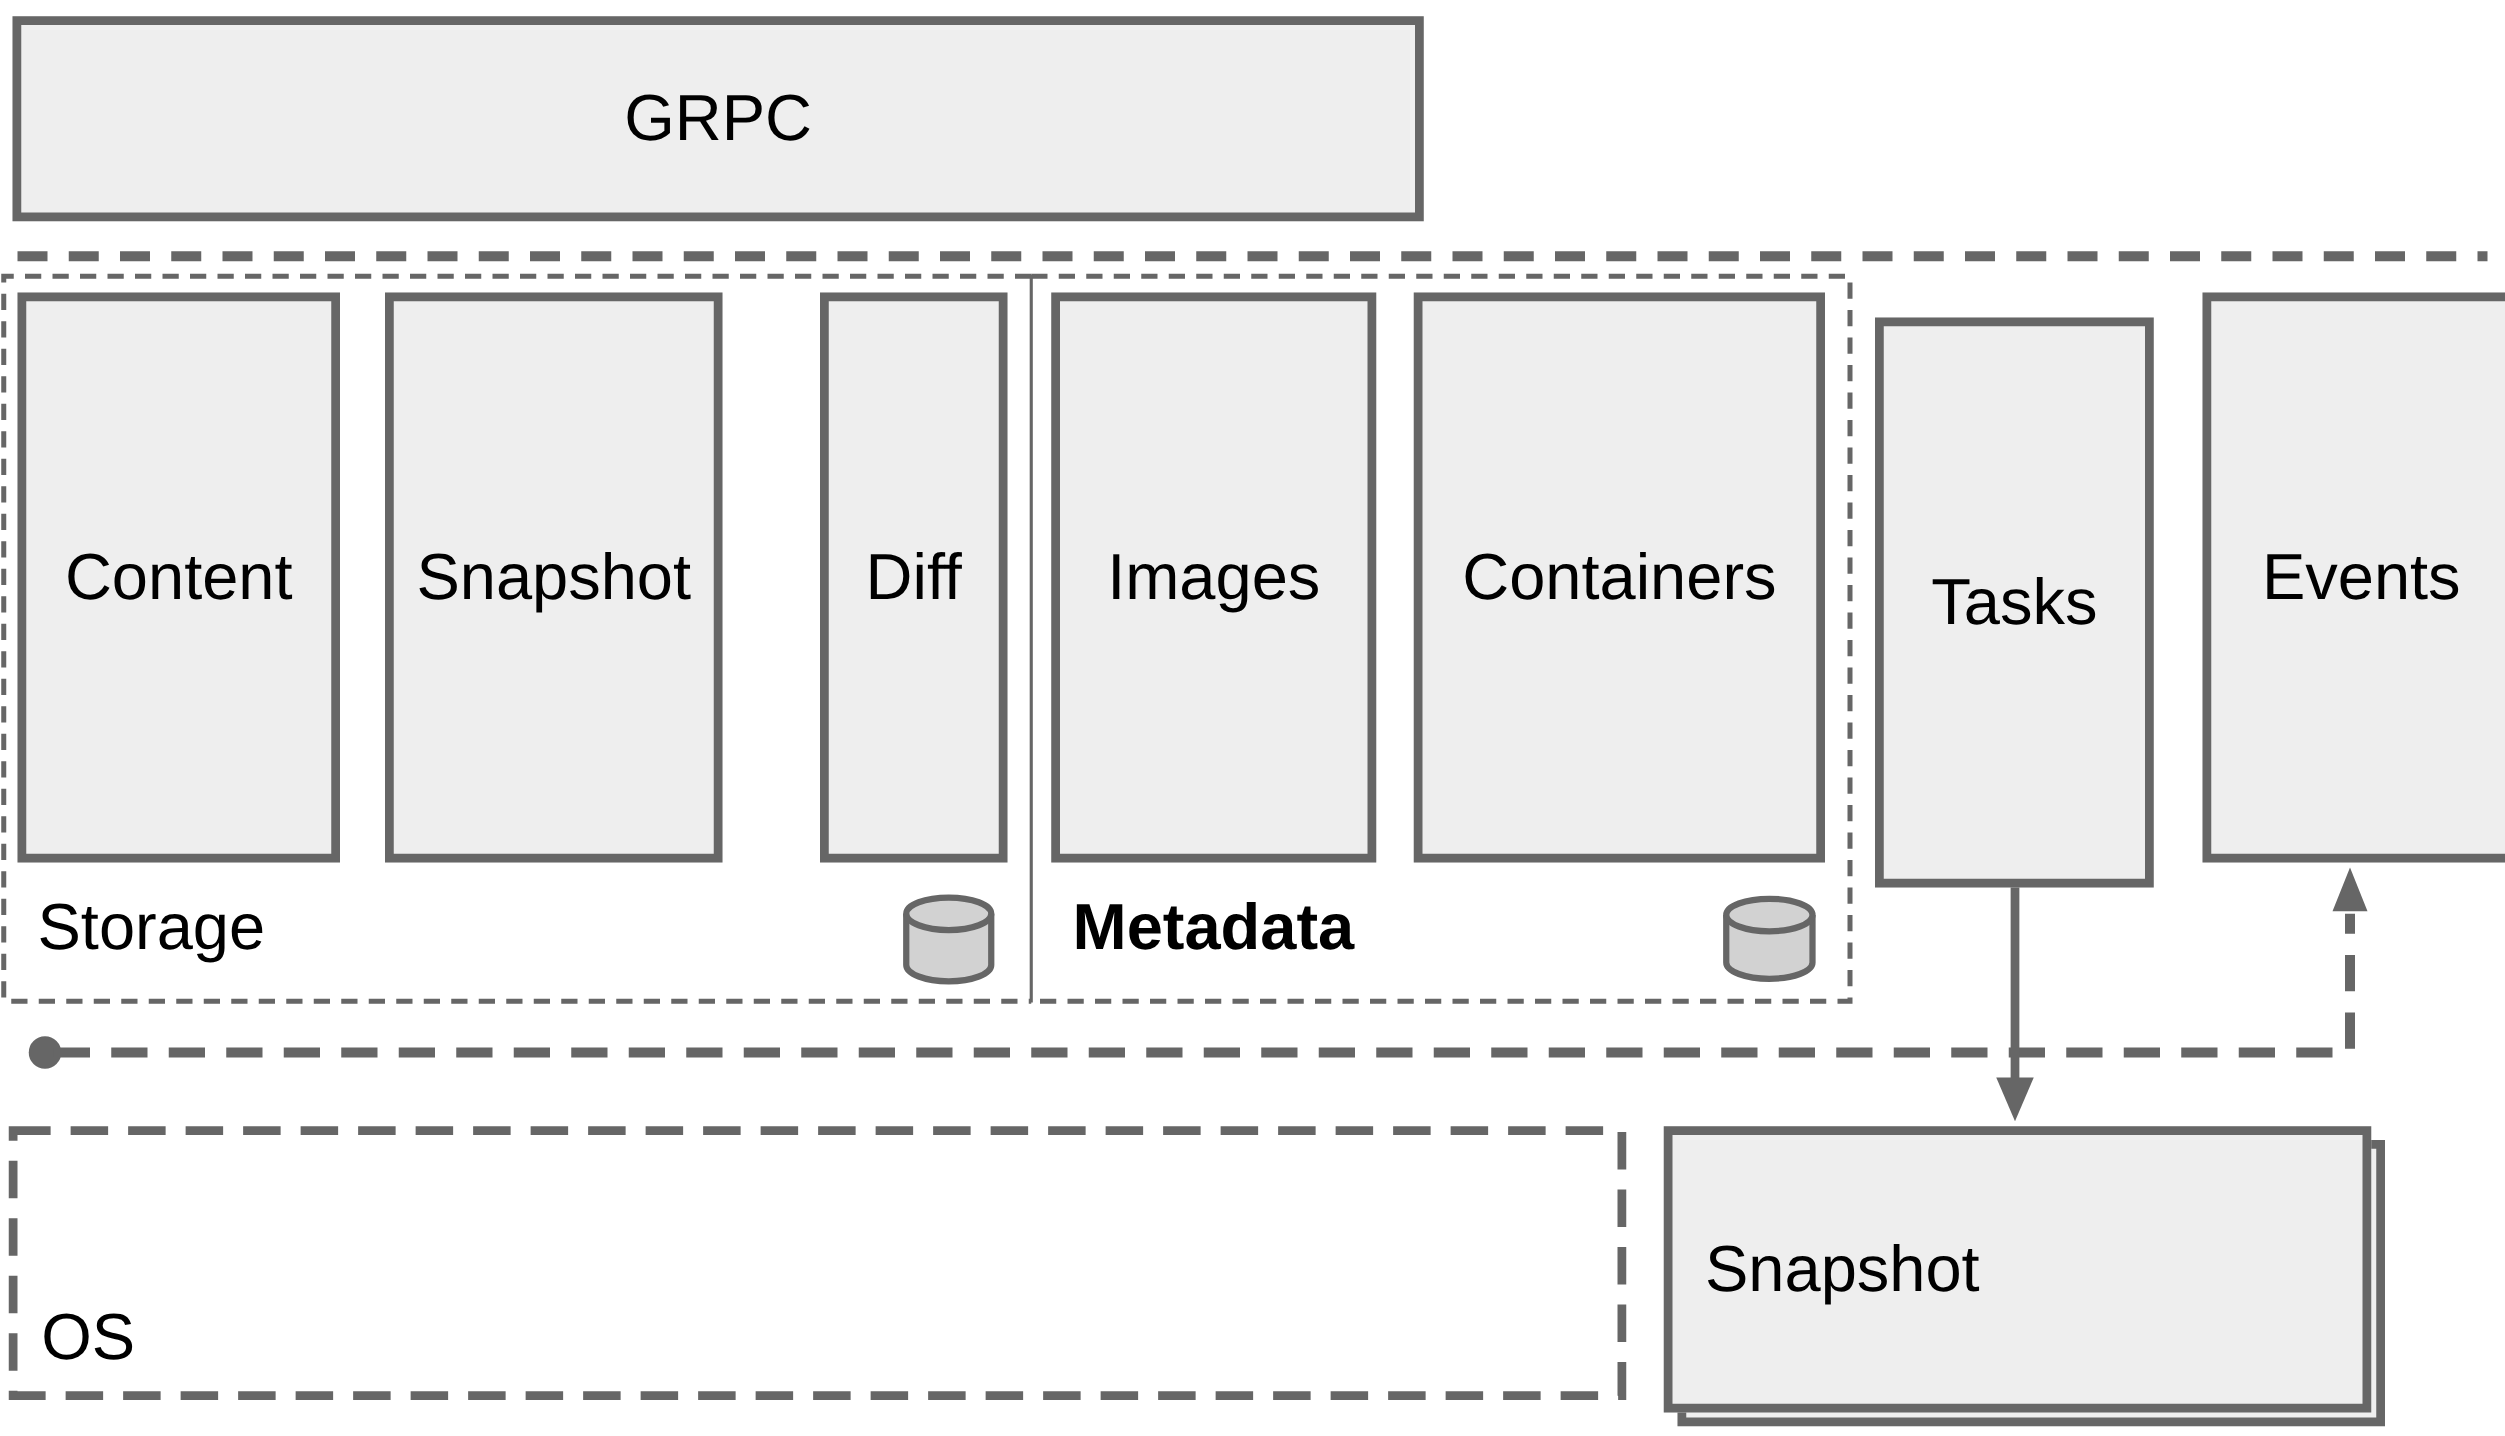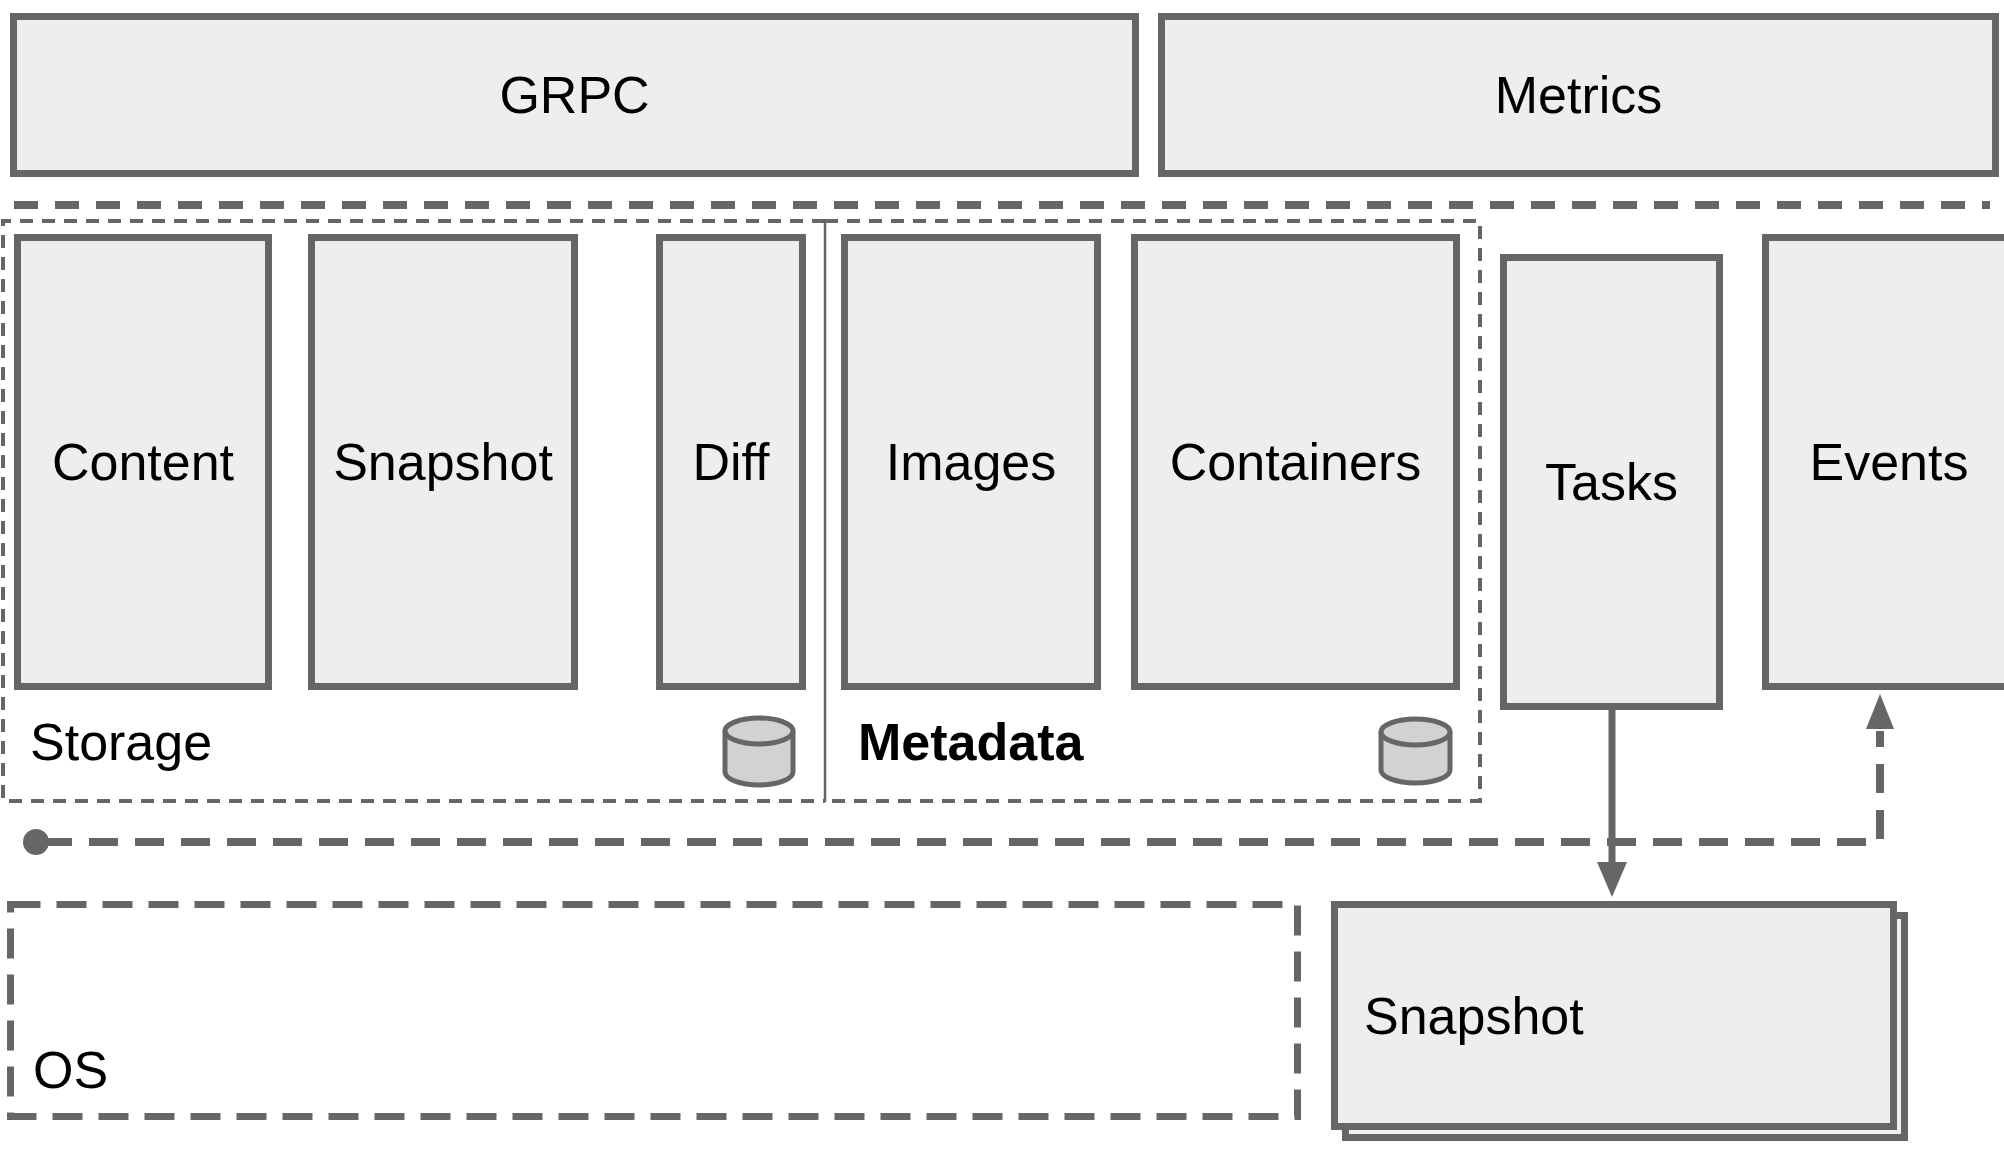--- a/index.html
+++ b/index.html
@@ -93,23 +93,20 @@
 
     <path d="M 1612 692 V 863" fill="none" stroke-width="7" stroke="#666666"></path>
     <polygon points="1597,862 1627,862 1612,897" fill="#666666"></polygon>
 
     <rect x="10.5" y="904.5" width="1287" height="212" fill="none" stroke-width="7" stroke-dasharray="30 16" stroke="#666666"></rect>
   </svg>
 
   <div class="node grpc">
     <span>GRPC</span>
   </div>
-  <div class="node metrics">
-    <span>Metrics</span>
-  </div>
 
   <div class="node svc content">
     <span>Content</span>
   </div>
   <div class="node svc snapshot">
     <span>Snapshot</span>
   </div>
   <div class="node svc images">
     <span>Images</span>
   </div>

